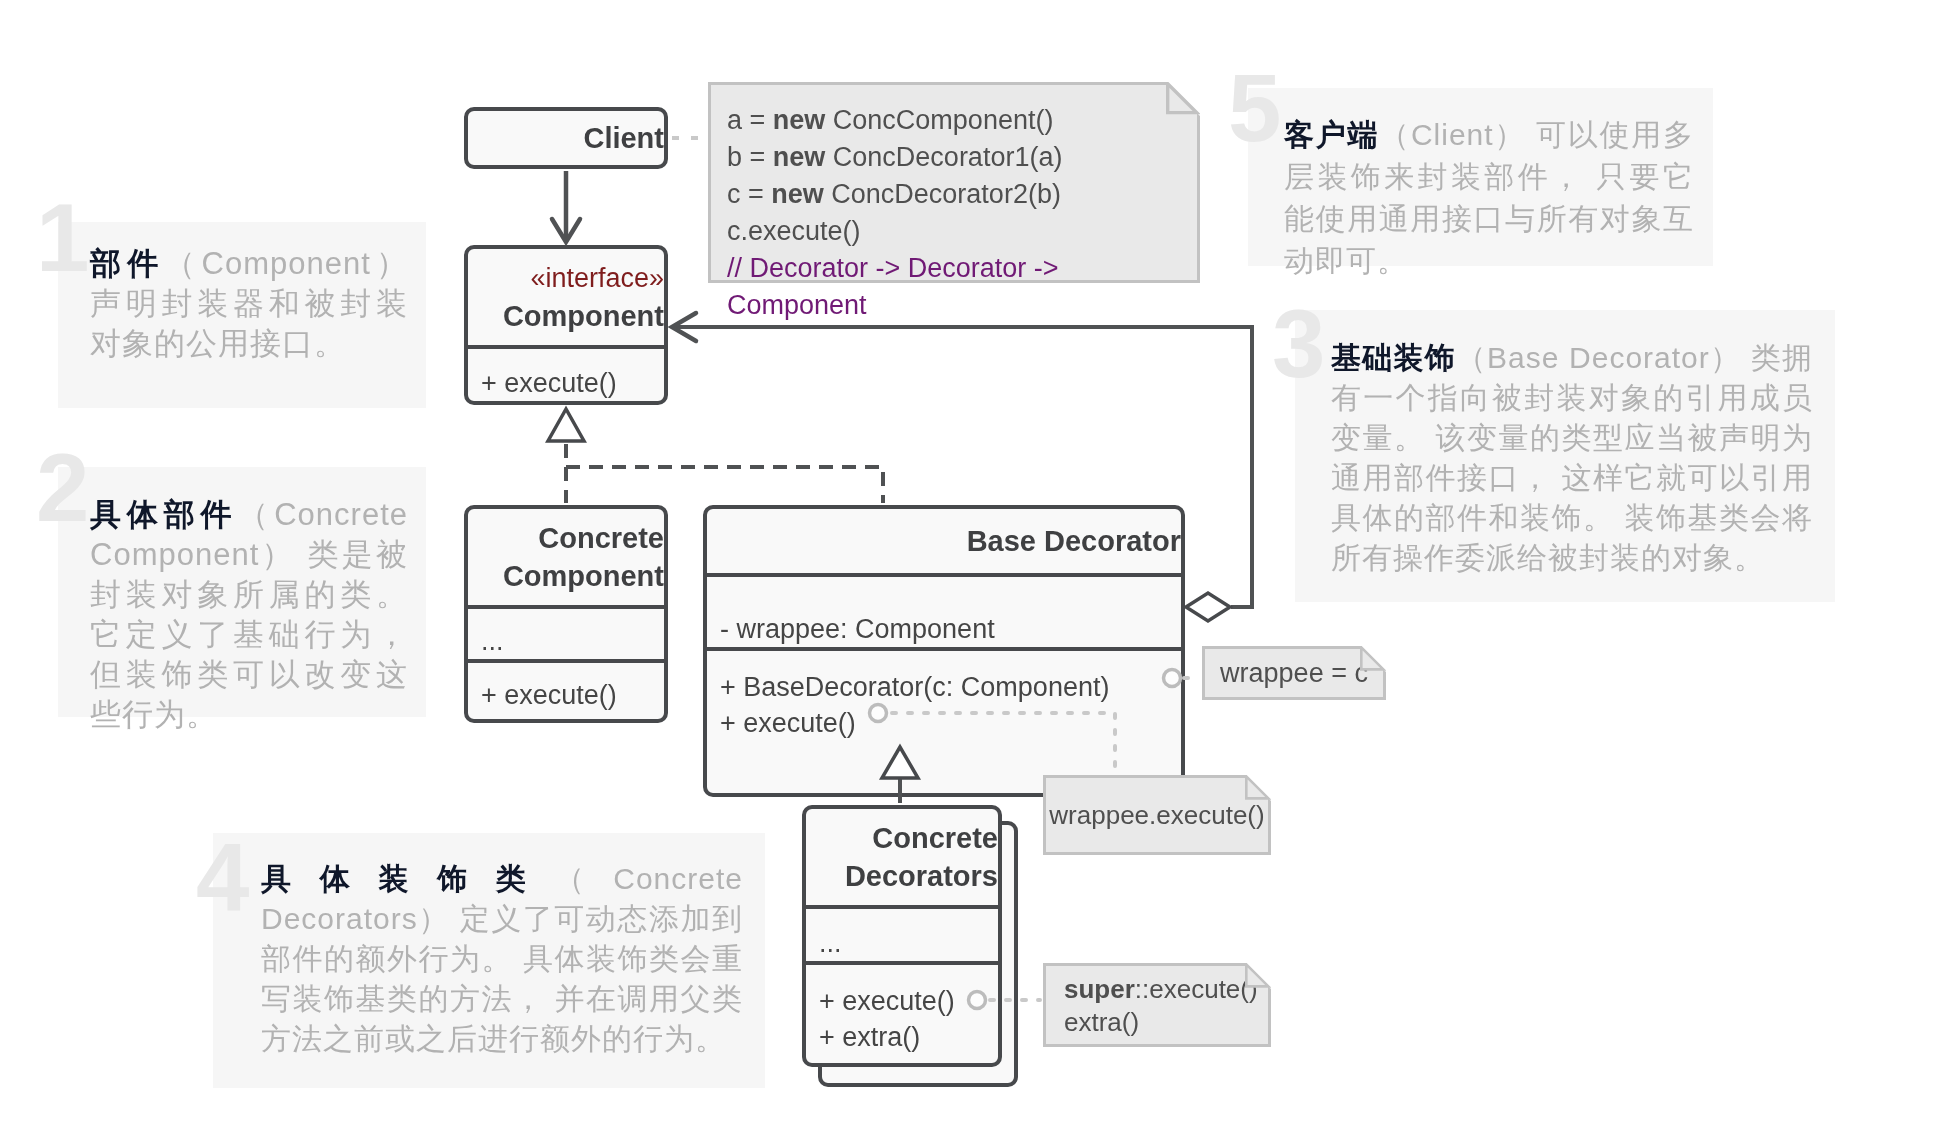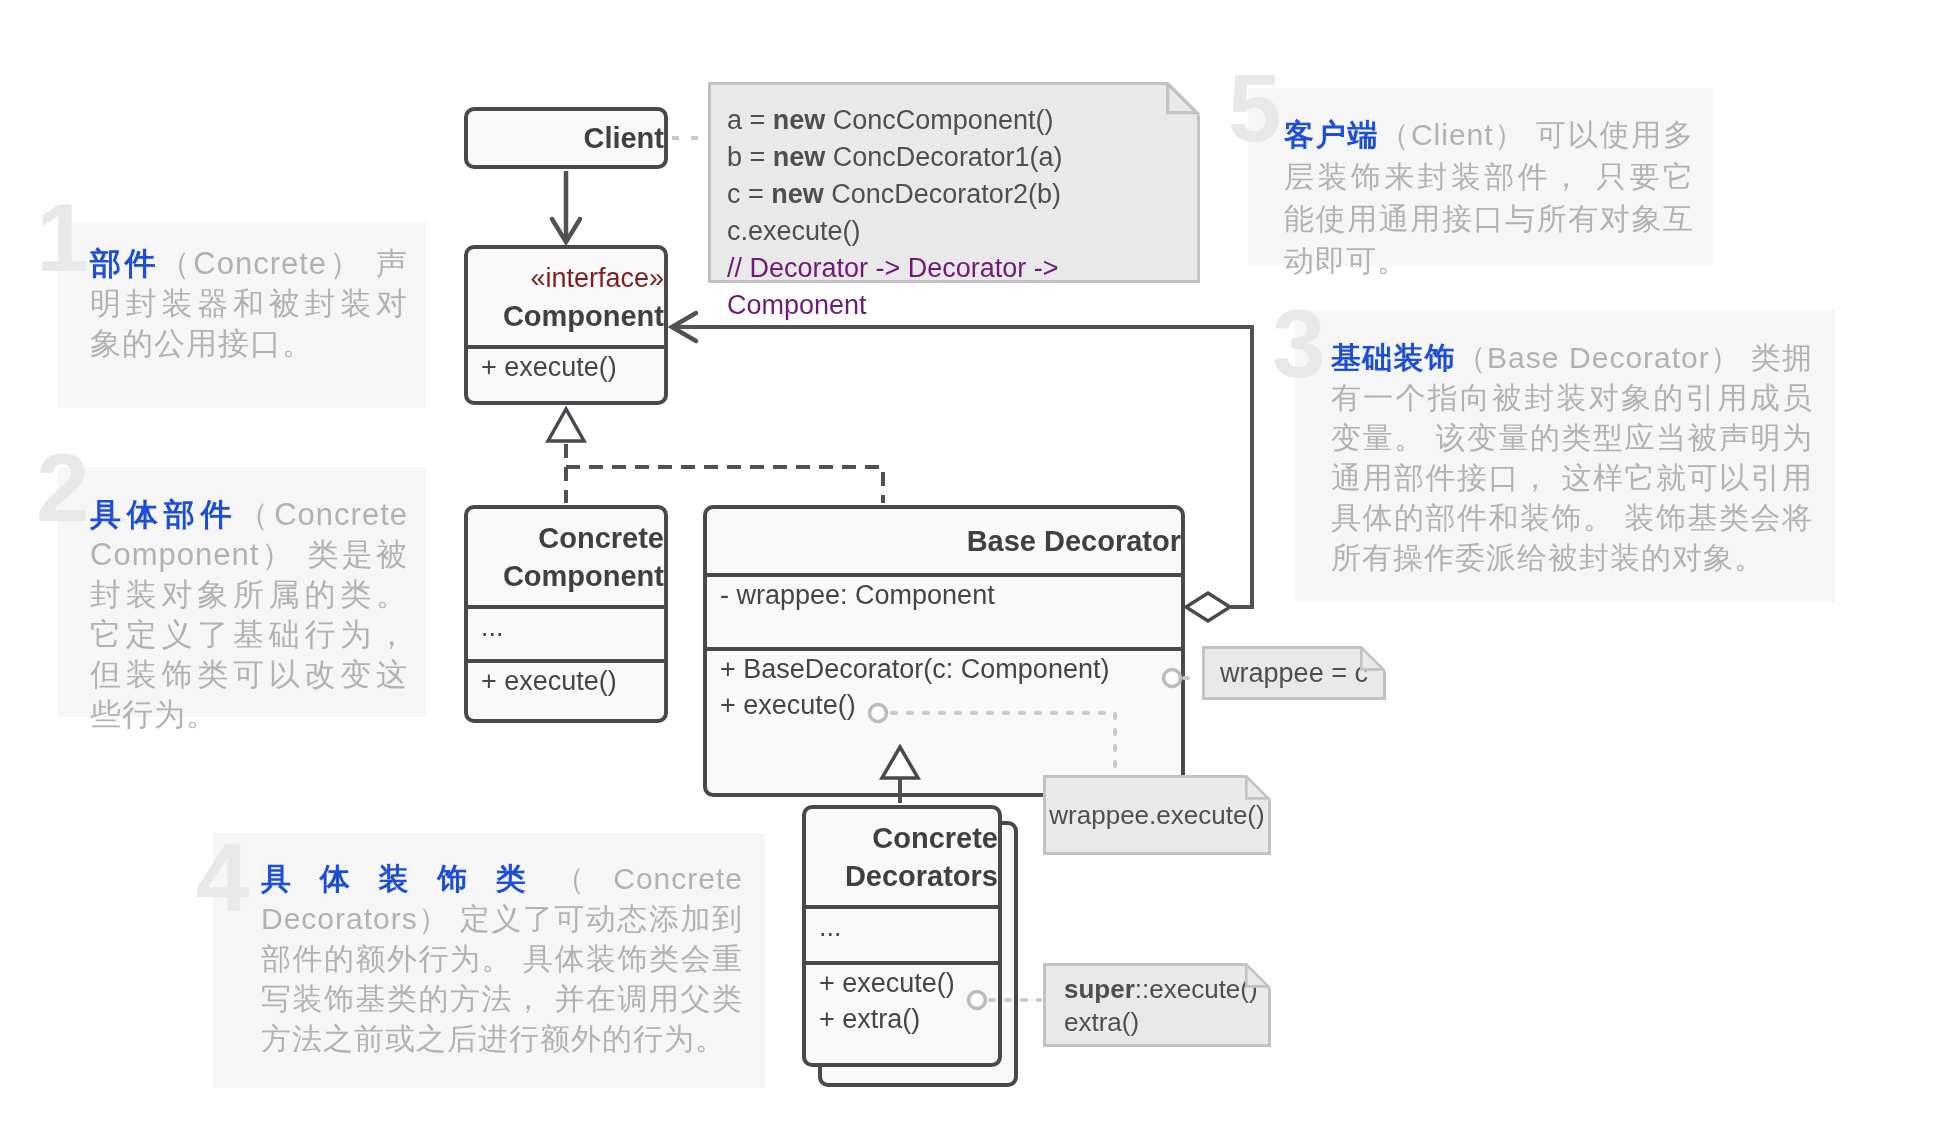--- a/index.html
+++ b/index.html
@@ -6,36 +6,36 @@
   #stage{
     position:relative;width:1950px;height:1146px;overflow:hidden;background:#ffffff;
     font-family:"Liberation Sans","DejaVu Sans",sans-serif;color:#454545;
   }
   
   .panel{position:absolute;background:#f6f6f6;z-index:1;}
   .annot{
     position:absolute;z-index:2;color:#b2b2b2;text-align:justify;
     font-size:30px;line-height:40px;letter-spacing:1px;
   }
-  .annot b{color:#1d4ed8;font-weight:700;}
+  .annot b{color:#0f172a;font-weight:700;}
   .numeral{
     position:absolute;z-index:3;color:#e8e8e8;font-weight:700;
     font-size:96px;line-height:96px;
   }
   
   .uml{
     position:absolute;z-index:4;box-sizing:border-box;background:#f9f9f9;
     border:4px solid #47494c;border-radius:10px;color:#454545;
   }
   .uml .title{
     display:flex;flex-direction:column;align-items:flex-end;justify-content:center;
     font-weight:700;font-size:29px;line-height:38px;color:#3f4042;
   }
   .uml .title .stereo{font-weight:400;font-size:27px;color:#7f1d1d;}
-  .uml .sec{border-top:4px solid #47494c;display:flex;flex-direction:column;justify-content:flex-start;
+  .uml .sec{border-top:4px solid #47494c;display:flex;flex-direction:column;justify-content:flex-end;
     padding-left:13px;font-size:27px;line-height:36px;}
   
   .note{
     position:absolute;z-index:4;box-sizing:border-box;background:#e9e9e9;
     border:3px solid #c2c2c2;color:#4f4f4f;font-size:27px;
   }
   .note .fold{position:absolute;top:-3px;right:-3px;}
   .code-lines{padding:17px 0 0 16px;line-height:37px;}
   .code-lines .cmt{color:#701a75;}
   .center-line{display:flex;align-items:center;justify-content:center;height:100%;}
@@ -47,21 +47,21 @@
 
 <div id="stage">
 
   <div class="panel" style="left:58px;top:222px;width:368px;height:186px;"></div>
   <div class="panel" style="left:58px;top:467px;width:368px;height:250px;"></div>
   <div class="panel" style="left:1295px;top:310px;width:540px;height:292px;"></div>
   <div class="panel" style="left:213px;top:833px;width:552px;height:255px;"></div>
   <div class="panel" style="left:1248px;top:88px;width:465px;height:178px;"></div>
 
   <div class="annot" style="left:90px;top:244px;width:318px;font-size:31px;">
-    <b>部件</b><span>（Concrete） 声明封装器和被封装对象的公用接口。</span>
+    <b>部件</b><span>（Component） 声明封装器和被封装对象的公用接口。</span>
   </div>
   <div class="annot" style="left:90px;top:495px;width:318px;font-size:31px;">
     <b>具体部件</b><span>（Concrete Component） 类是被封装对象所属的类。 它定义了基础行为， 但装饰类可以改变这些行为。</span>
   </div>
   <div class="annot" style="left:1331px;top:338px;width:482px;">
     <b>基础装饰</b><span>（Base Decorator） 类拥有一个指向被封装对象的引用成员变量。 该变量的类型应当被声明为通用部件接口， 这样它就可以引用具体的部件和装饰。 装饰基类会将所有操作委派给被封装的对象。</span>
   </div>
   <div class="annot" style="left:261px;top:859px;width:482px;">
     <b>具体装饰类</b><span>（Concrete Decorators） 定义了可动态添加到部件的额外行为。 具体装饰类会重写装饰基类的方法， 并在调用父类方法之前或之后进行额外的行为。</span>
   </div>

